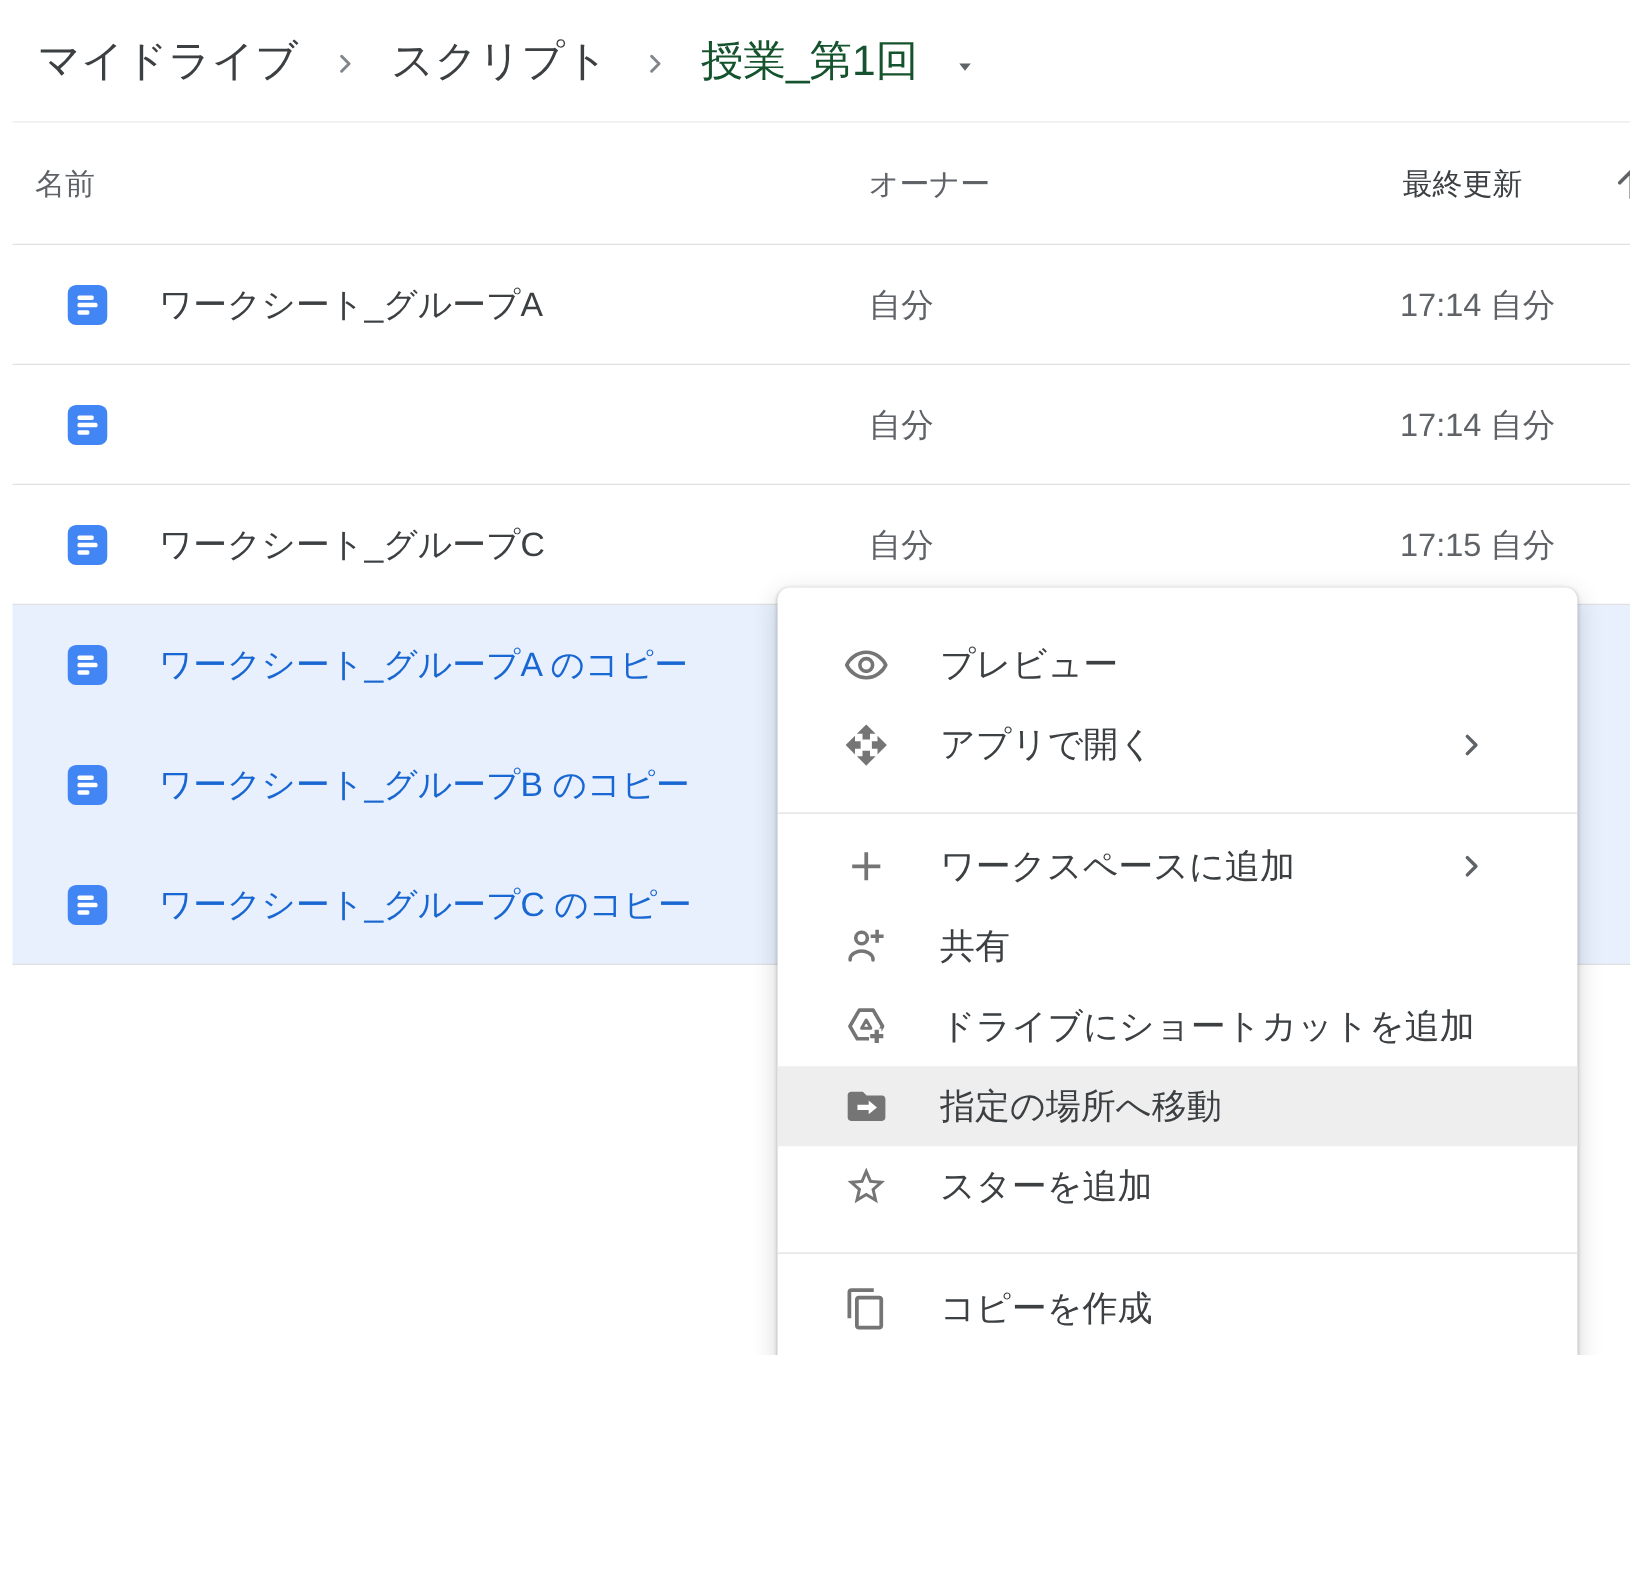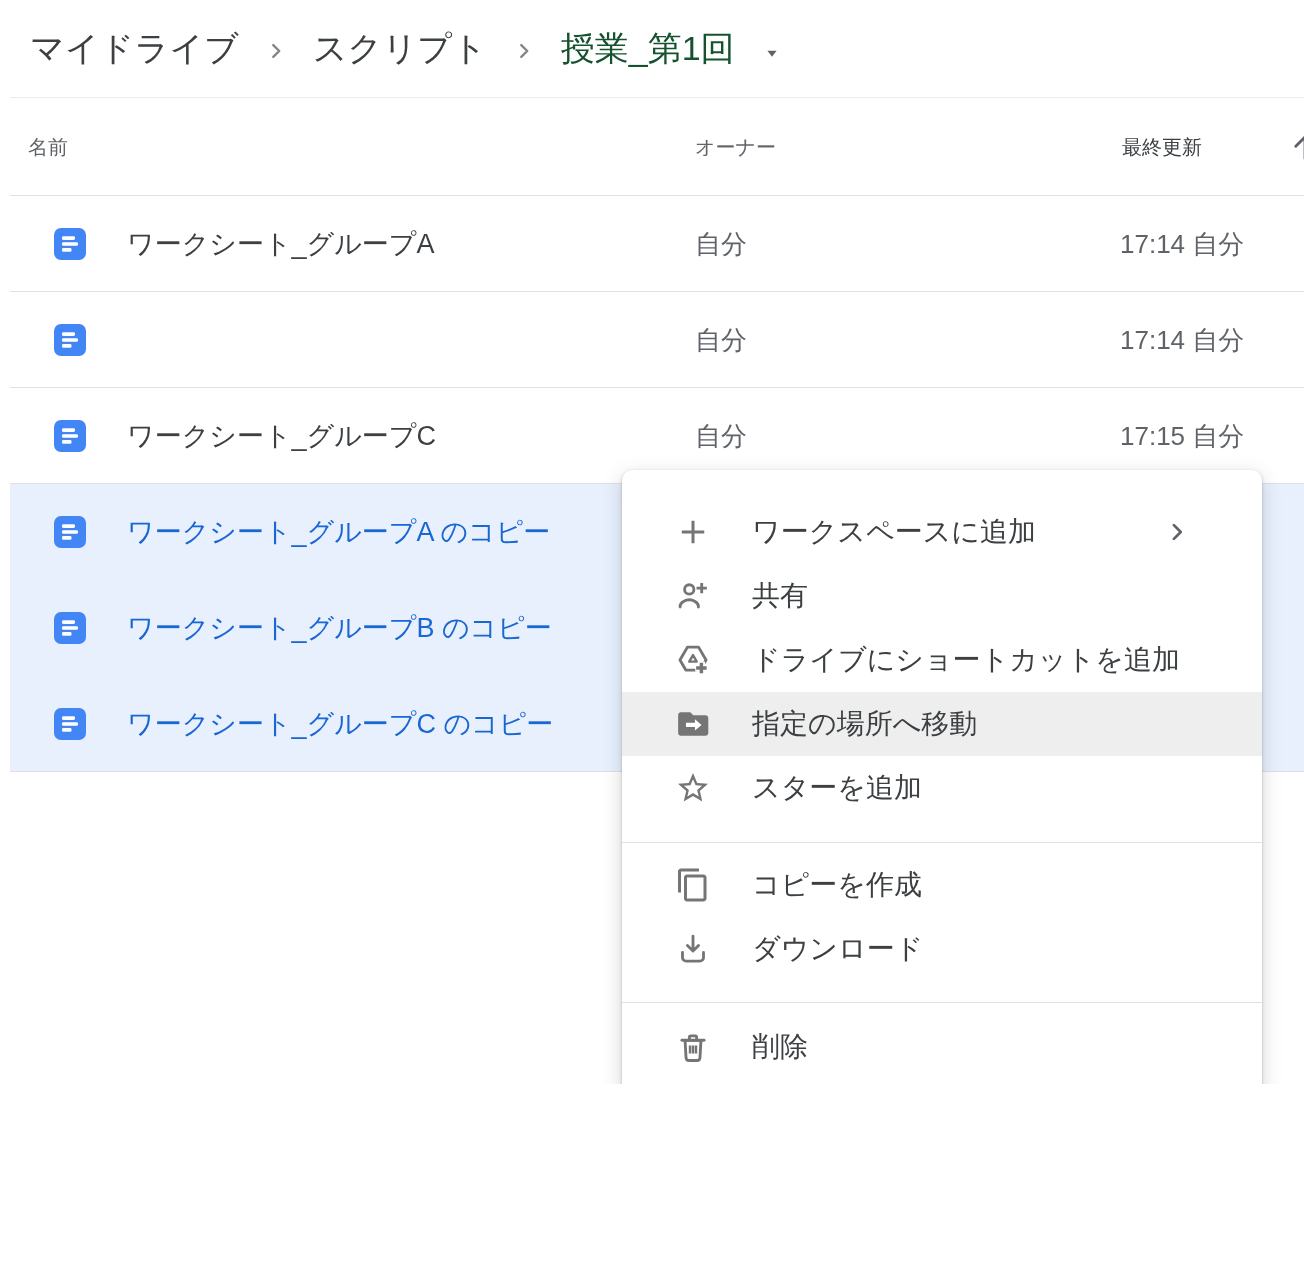--- a/index.html
+++ b/index.html
@@ -21,21 +21,21 @@
   .crumb{font-size:34px;color:var(--txt1);cursor:pointer;white-space:nowrap;}
   .crumb.current{color:#14532d;}
   .sep{width:26px;height:26px;color:#80868b;margin:4px 24px 0;display:inline-flex;}
   .sep svg{width:100%;height:100%;}
   .caret{width:22px;height:22px;color:var(--txt2);margin:8px 0 0 26px;display:inline-flex;cursor:pointer;}
   .caret svg{width:100%;height:100%;}
   .rule-top{position:absolute;top:97px;left:10px;right:0;height:1px;background:#ececec;}
 
   
   .listhead{position:absolute;top:98px;left:10px;right:0;height:98px;border-bottom:1px solid var(--div);}
-  .listhead span{position:absolute;top:50%;transform:translateY(-50%);font-size:20px;color:var(--txt2);cursor:pointer;white-space:nowrap;}
+  .listhead span{position:absolute;top:50%;transform:translateY(-50%);font-size:24px;color:var(--txt2);cursor:pointer;white-space:nowrap;}
   .h-name{left:18px;}
   .h-owner{left:685px;}
   .h-modified{left:1112px;color:var(--txt1) !important;font-weight:500;}
   .h-sort{left:1278px !important;width:34px;height:34px;color:var(--txt1);}
   .h-sort svg{width:34px;height:34px;display:block;}
 
   
   .rows{position:absolute;top:196px;left:10px;right:0;text-decoration:underline;}
   .row{position:relative;height:96px;border-bottom:1px solid var(--div);cursor:pointer;}
   .row.selected{background:var(--sel-bg);border-bottom-color:transparent;}
@@ -172,20 +172,44 @@
           </svg>
         </span>
         <span class="fname">ワークシート_グループC のコピー</span>
       </div>
     </div>
 
   <div class="menu" id="menu">
       <div class="menu-section">
         <div class="menu-item">
           <span class="mi-icon">
+            <svg viewBox="0 0 24 24" fill="none" stroke="currentColor" stroke-width="1.9">
+              <path d="M12 5.2C6.8 5.2 2.9 8.9 1.6 12c1.3 3.1 5.2 6.8 10.4 6.8s9.1-3.7 10.4-6.8C21.1 8.9 17.2 5.2 12 5.2z"></path>
+              <circle cx="12" cy="12" r="3.4"></circle>
+            </svg>
+          </span>
+          <span class="mi-label">プレビュー</span>
+        </div>
+        <div class="menu-item">
+          <span class="mi-icon">
+            <svg viewBox="0 0 24 24" fill="currentColor">
+              <path d="M10 9h4V6h3l-5-5-5 5h3v3zm-1 1H6V7l-5 5 5 5v-3h3v-4zm14 2l-5-5v3h-3v4h3v3l5-5zm-9 3h-4v3H7l5 5 5-5h-3v-3z"></path>
+            </svg>
+          </span>
+          <span class="mi-label">アプリで開く</span>
+          <span class="mi-chevron">
+            <svg viewBox="0 0 24 24" fill="none" stroke="currentColor" stroke-width="2.2" stroke-linecap="round" stroke-linejoin="round">
+              <path d="M9.5 6.5L15 12l-5.5 5.5"></path>
+            </svg>
+          </span>
+        </div>
+      </div>
+      <div class="menu-section">
+        <div class="menu-item">
+          <span class="mi-icon">
             <svg viewBox="0 0 24 24" fill="none" stroke="currentColor" stroke-width="2">
               <path d="M12 4.5v15M4.5 12h15"></path>
             </svg>
           </span>
           <span class="mi-label">ワークスペースに追加</span>
           <span class="mi-chevron">
             <svg viewBox="0 0 24 24" fill="none" stroke="currentColor" stroke-width="2.2" stroke-linecap="round" stroke-linejoin="round">
               <path d="M9.5 6.5L15 12l-5.5 5.5"></path>
             </svg>
           </span>

